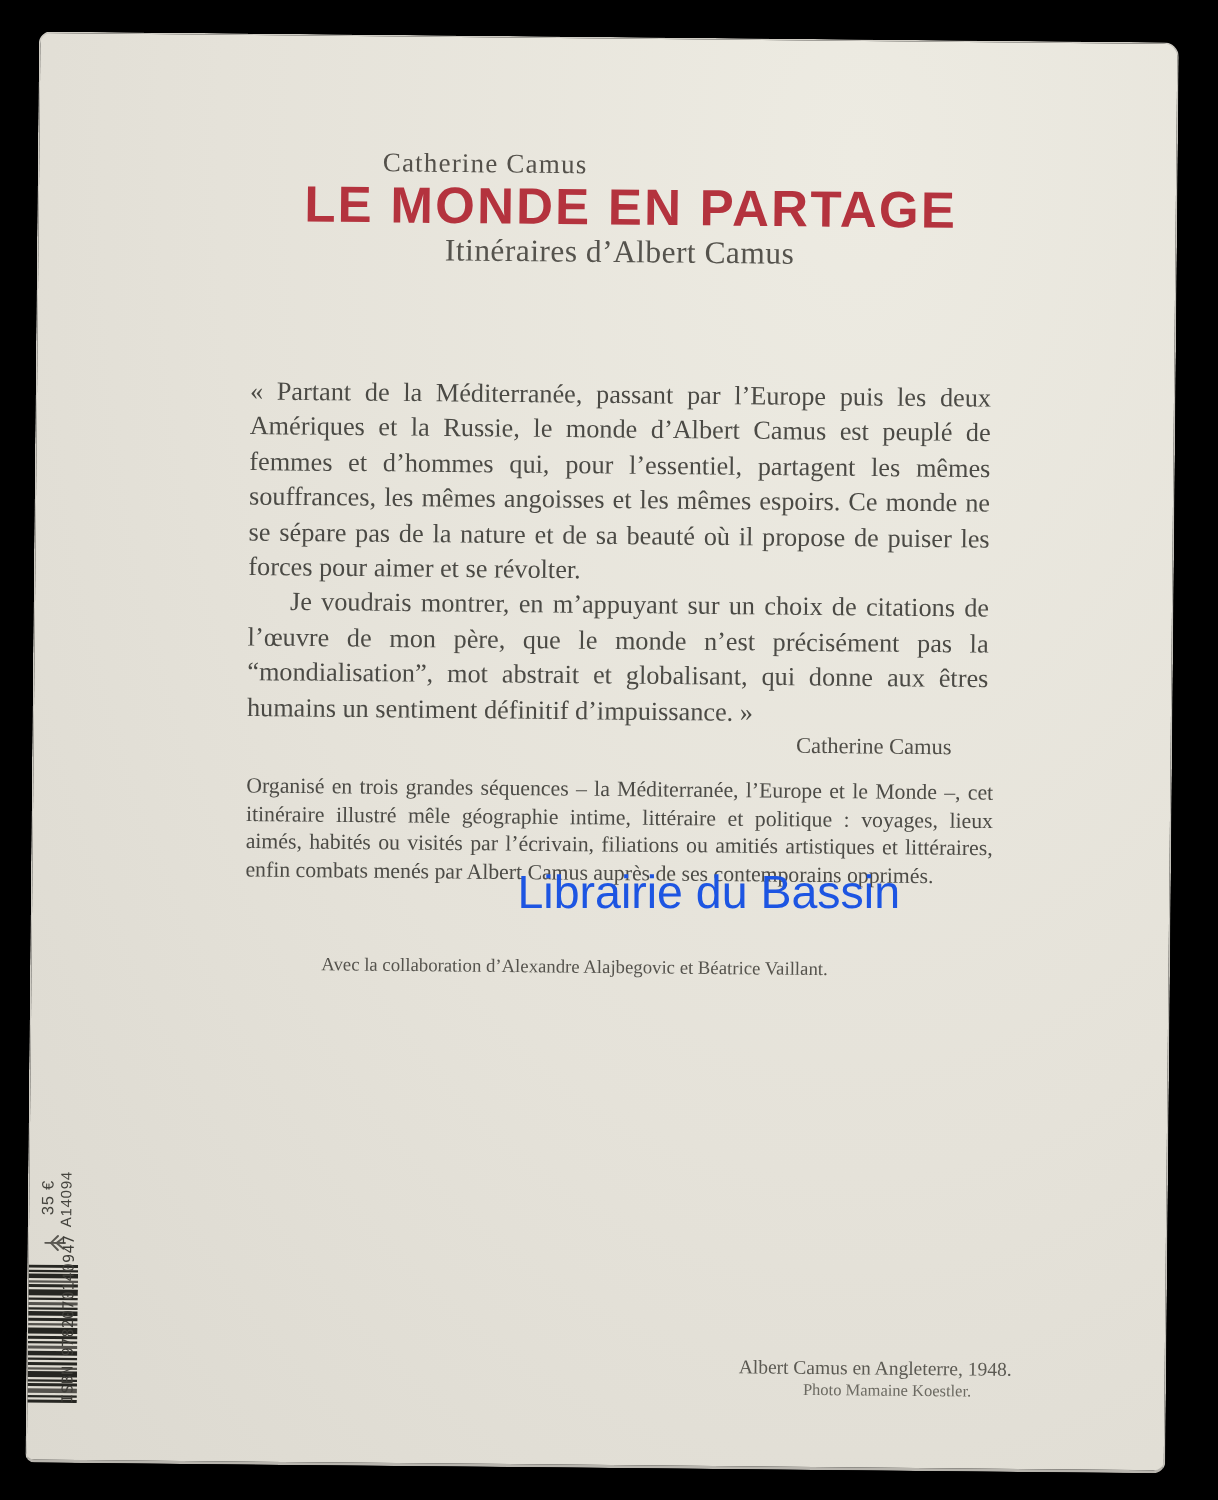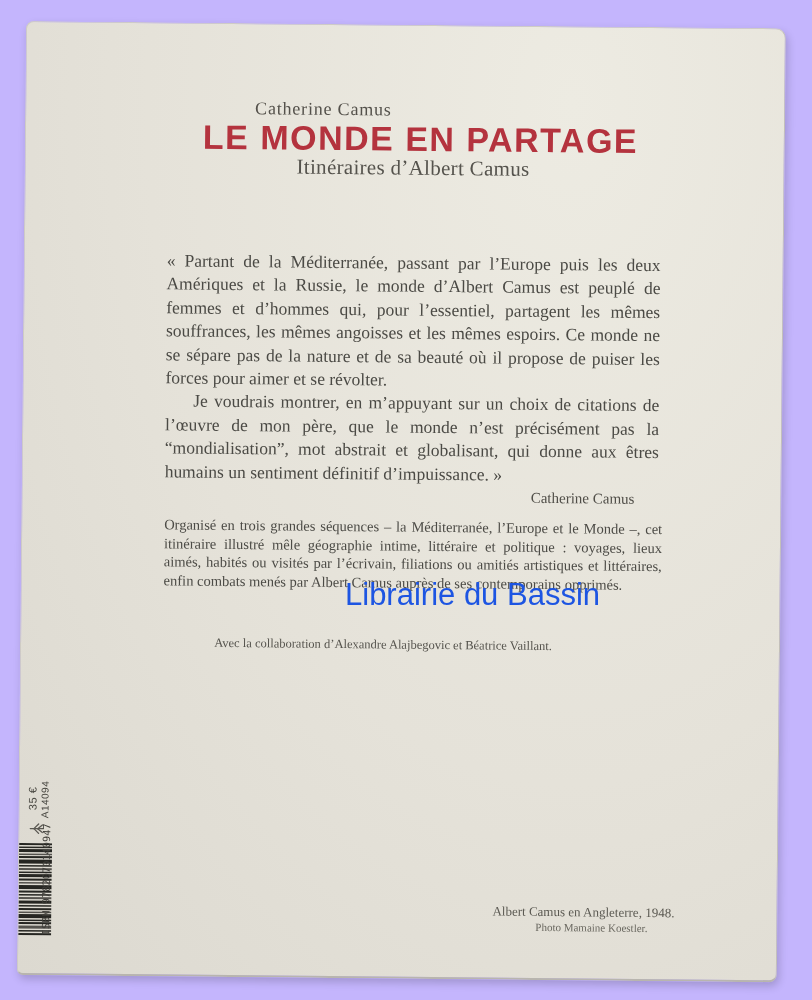--- a/index.html
+++ b/index.html
@@ -1,18 +1,18 @@
 <!DOCTYPE html>
 <html><head>
 <meta charset="utf-8">
 <style>
   html,body{margin:0;padding:0;}
   body{width:812px;height:1000px;background:#ffffff;overflow:hidden;
        font-family:"Liberation Serif", serif;}
-  .photo{position:relative;width:812px;height:1000px;background:#c4b5fd;}
+  .photo{position:relative;width:812px;height:1000px;background:#000000;}
 
   .book{position:absolute;left:26px;top:21px;width:758px;height:951px;
         background:radial-gradient(ellipse at 72% 8%, #edebe2 0%, #e5e2d9 55%, #dcd9d0 100%);
         border:1px solid #cfccc4;border-bottom:2px solid #b8b5ae;border-right:1px solid #c3c0b9;
         border-radius:8px 10px 8px 6px;
         box-shadow:2px 4px 9px rgba(0,0,0,0.18);
         transform:rotate(0.55deg);transform-origin:top left;}
 
   .author{position:absolute;left:229px;top:74px;font-size:18px;letter-spacing:0.8px;
           color:#54514b;}

